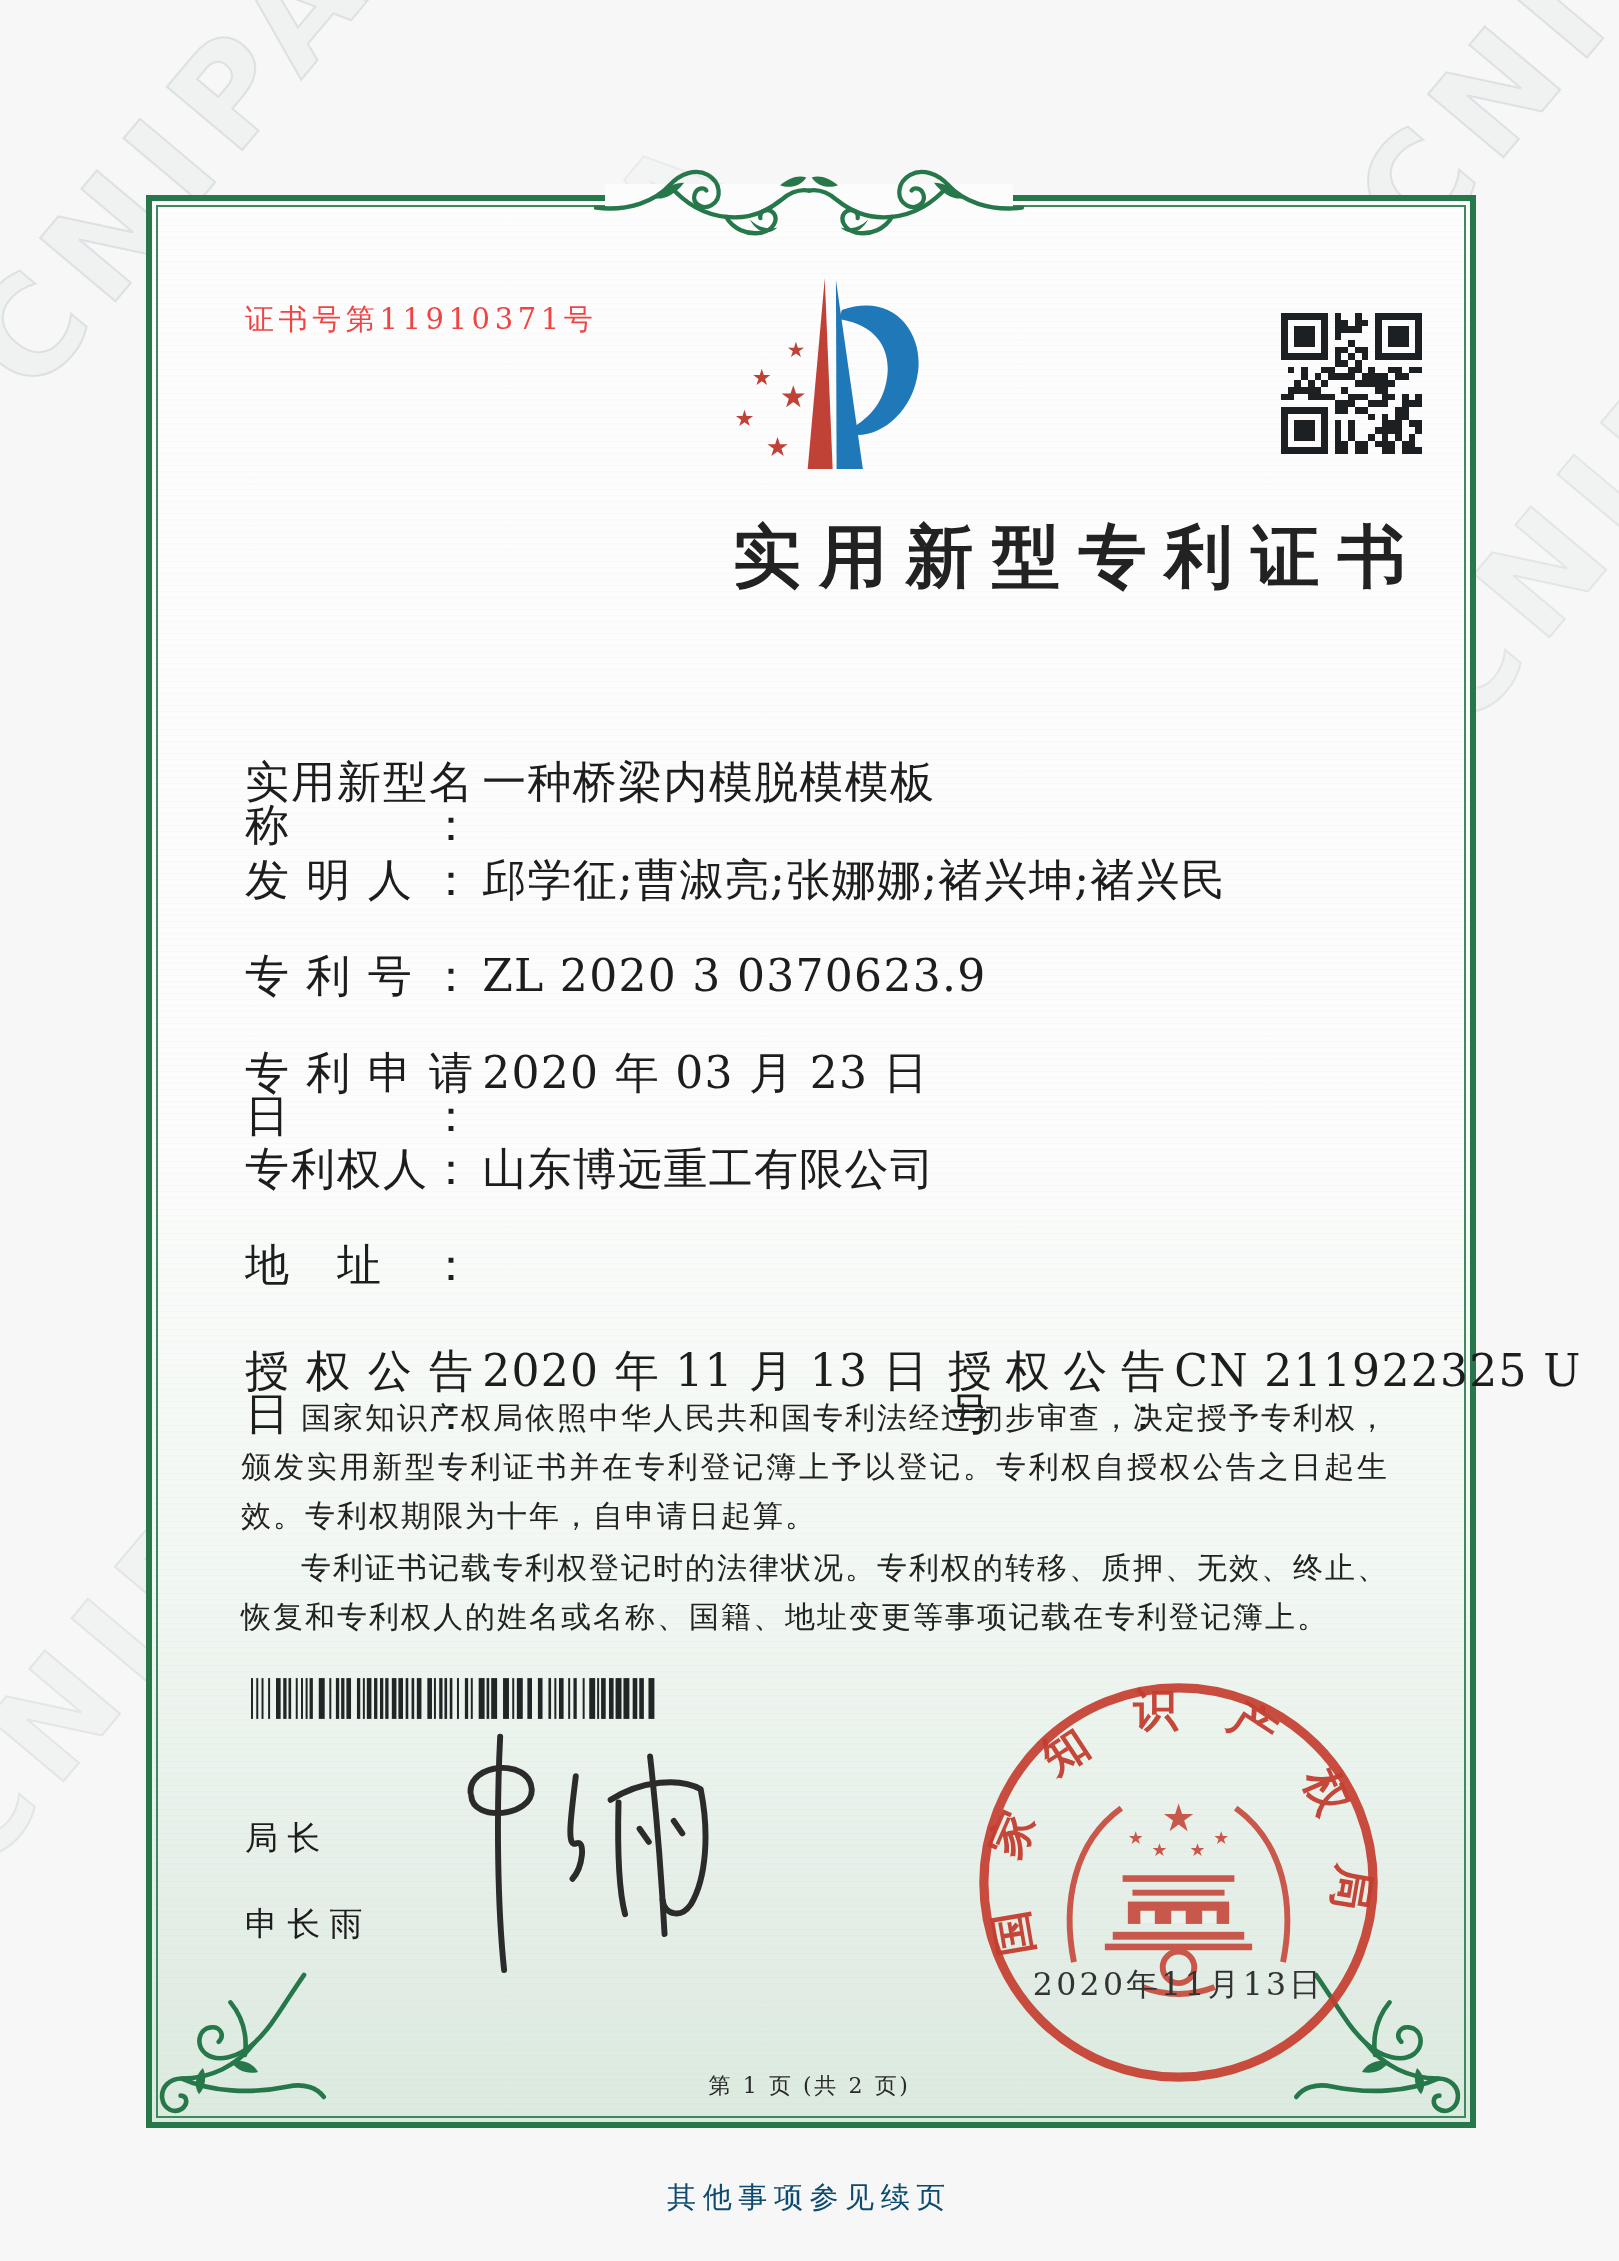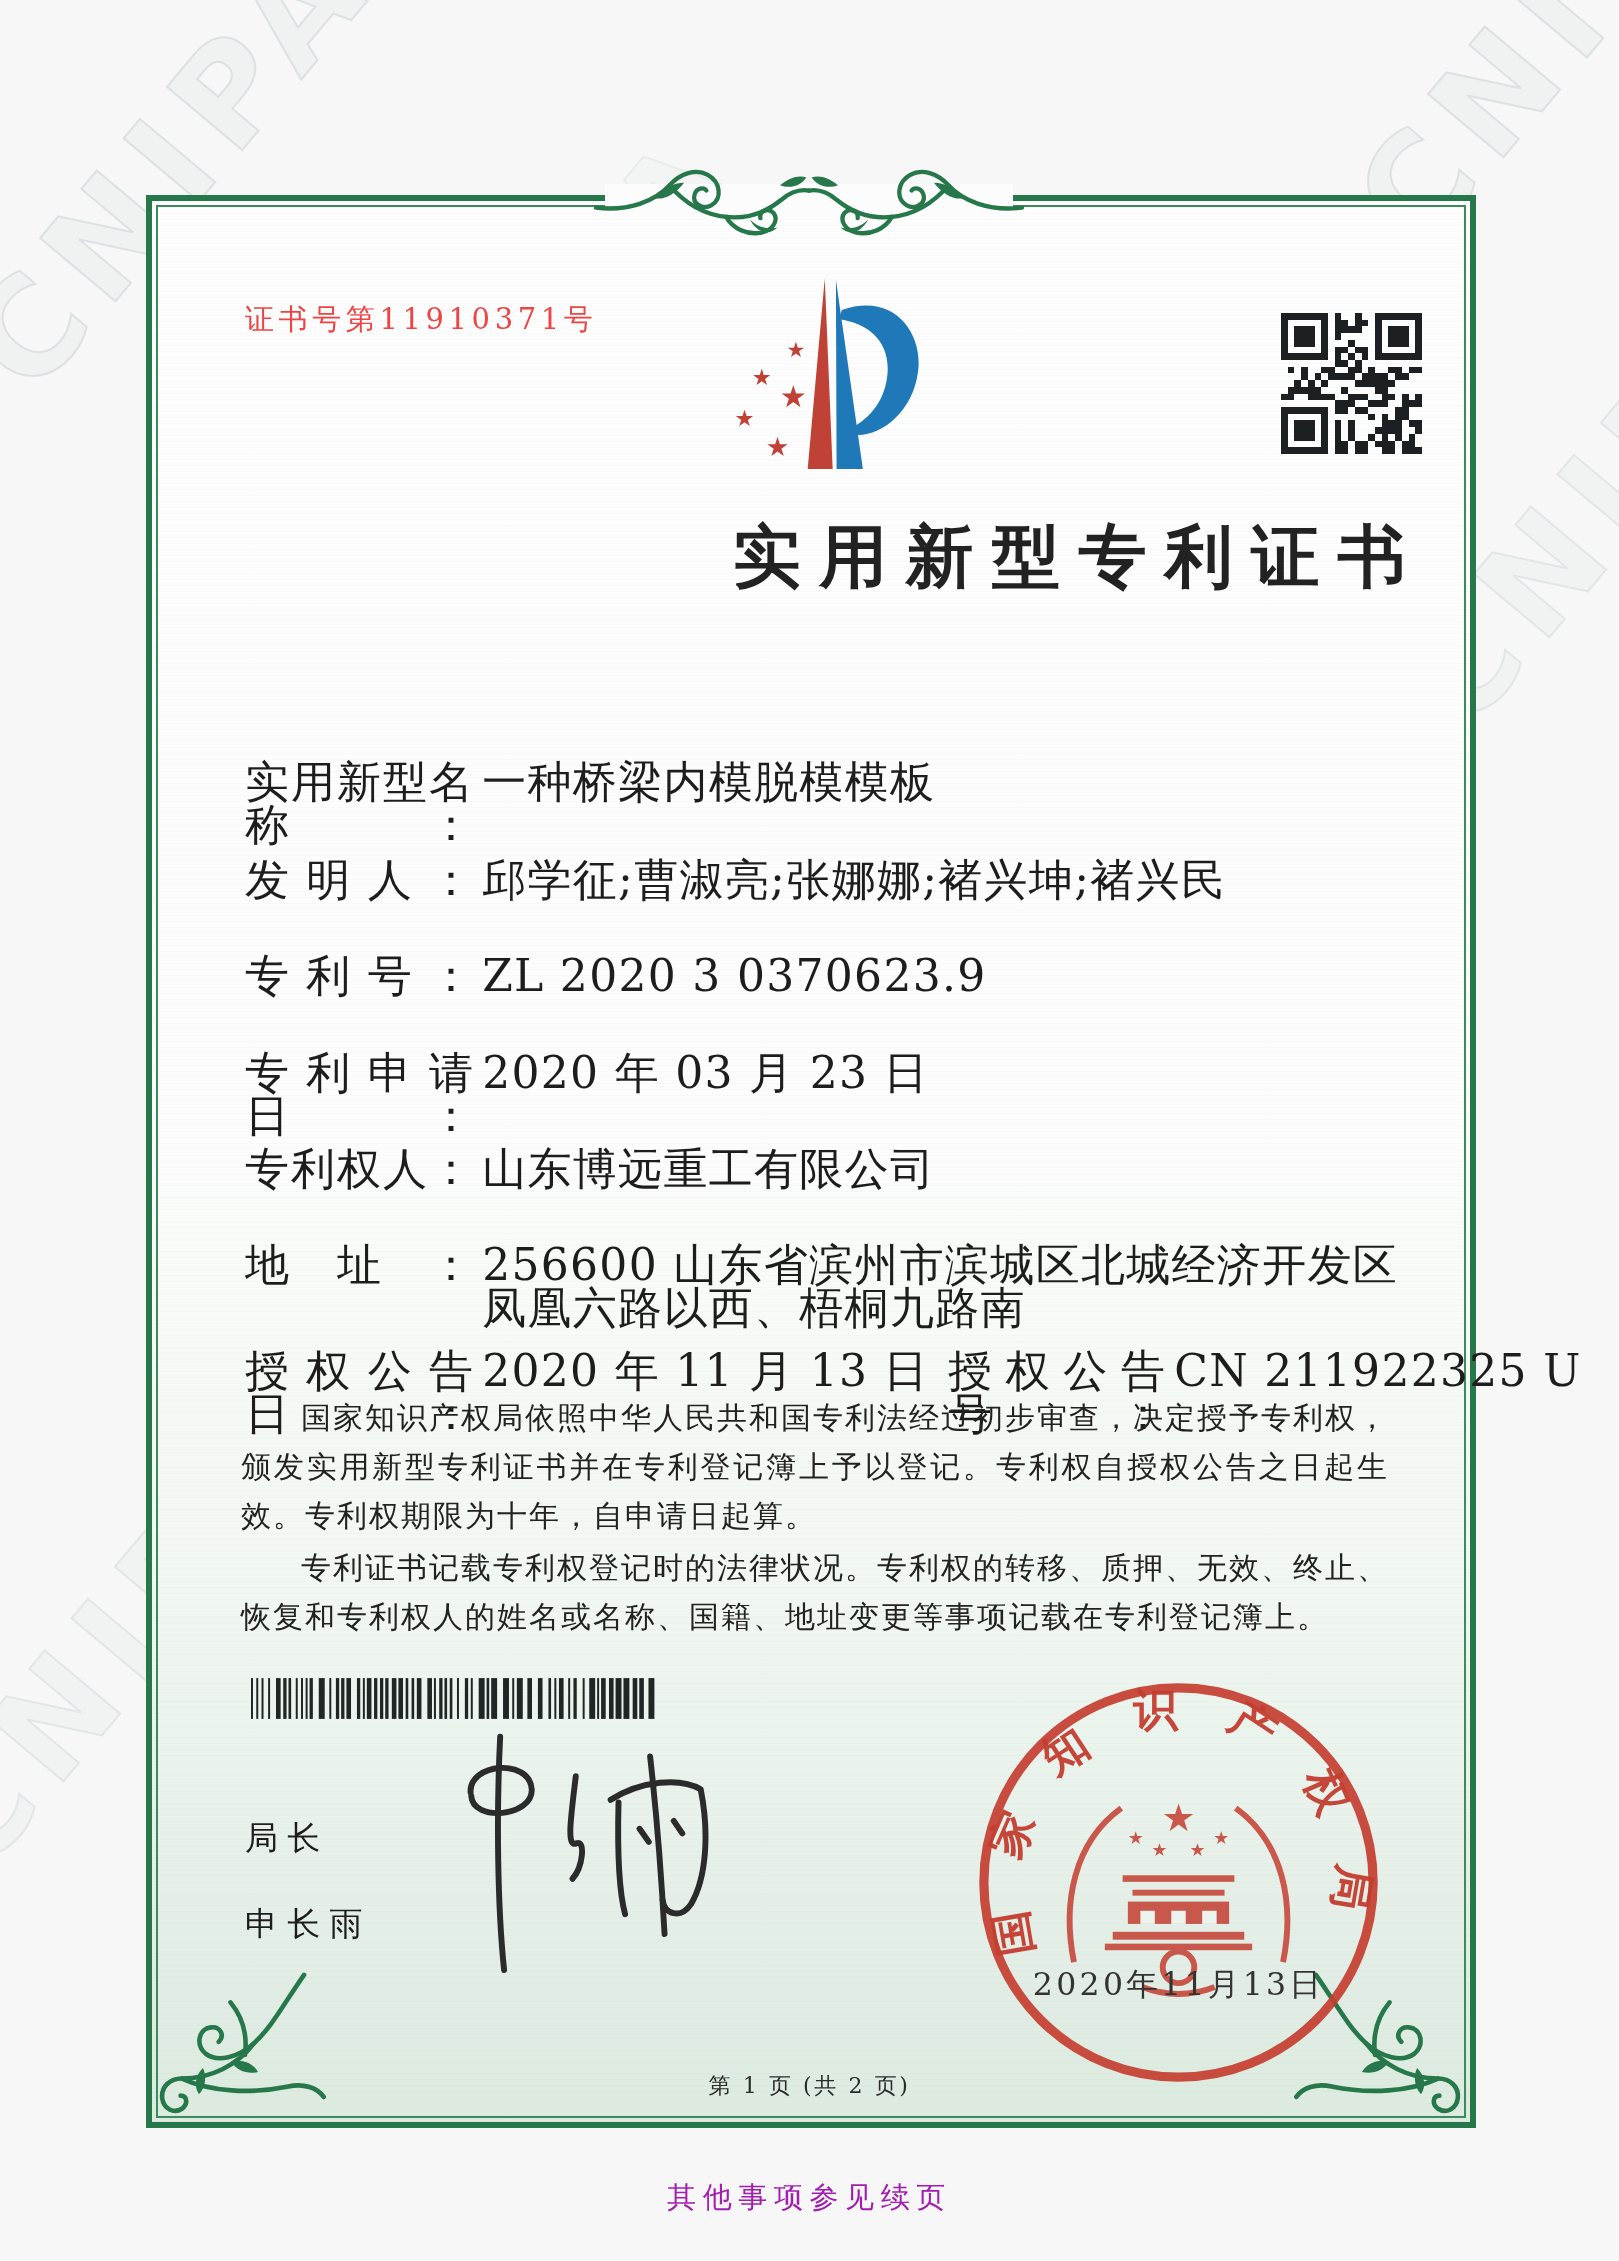--- a/index.html
+++ b/index.html
@@ -98,21 +98,21 @@
   .officer-title{position:absolute;left:245px;top:1816px;font-size:33px;letter-spacing:9.2px;}
   .officer-name{position:absolute;left:245px;top:1902px;font-size:33px;letter-spacing:9.2px;text-align:center;}
   .signature{position:absolute;left:408px;top:1717px;width:329px;height:263px;}
   .seal{position:absolute;left:974px;top:1678px;width:409px;height:409px;}
   .page-ind{
     position:absolute;left:0;width:1619px;top:2071px;text-align:center;
     font-size:22px;letter-spacing:2.6px;color:#2a2a2a;
   }
   .footer-note{
     position:absolute;left:0;width:1619px;top:2178px;text-align:center;
-    font-size:29px;letter-spacing:6.6px;color:#a21caf;
+    font-size:29px;letter-spacing:6.6px;color:#0c4a6e;
   }
 </style>
 </head>
 <body>
 
 <div class="page">
 
   <div class="wm wm-company">山东博远重工</div>
   <div class="wm wm-cnipa w1">CNIPA</div>
   <div class="wm wm-cnipa w2">CNIPA</div>
@@ -437,21 +437,20 @@
   <div class="row row-filing">
     <span class="flabel">专利申请日：</span>
     <span class="fvalue">2020 年 03 月 23 日</span>
   </div>
   <div class="row row-patentee">
     <span class="flabel">专利权人：</span>
     <span class="fvalue">山东博远重工有限公司</span>
   </div>
   <div class="row row-address">
     <span class="flabel">地址：</span>
-    <span class="fvalue">256600 山东省滨州市滨城区北城经济开发区凤凰六路以西、梧桐九路南</span>
   </div>
   <div class="row row-grantdate">
     <span class="flabel">授权公告日：</span>
     <span class="fvalue">2020 年 11 月 13 日</span>
   </div>
   <div class="row row-grantno">
     <span class="flabel">授权公告号：</span>
     <span class="fvalue">CN 211922325 U</span>
   </div>
 

